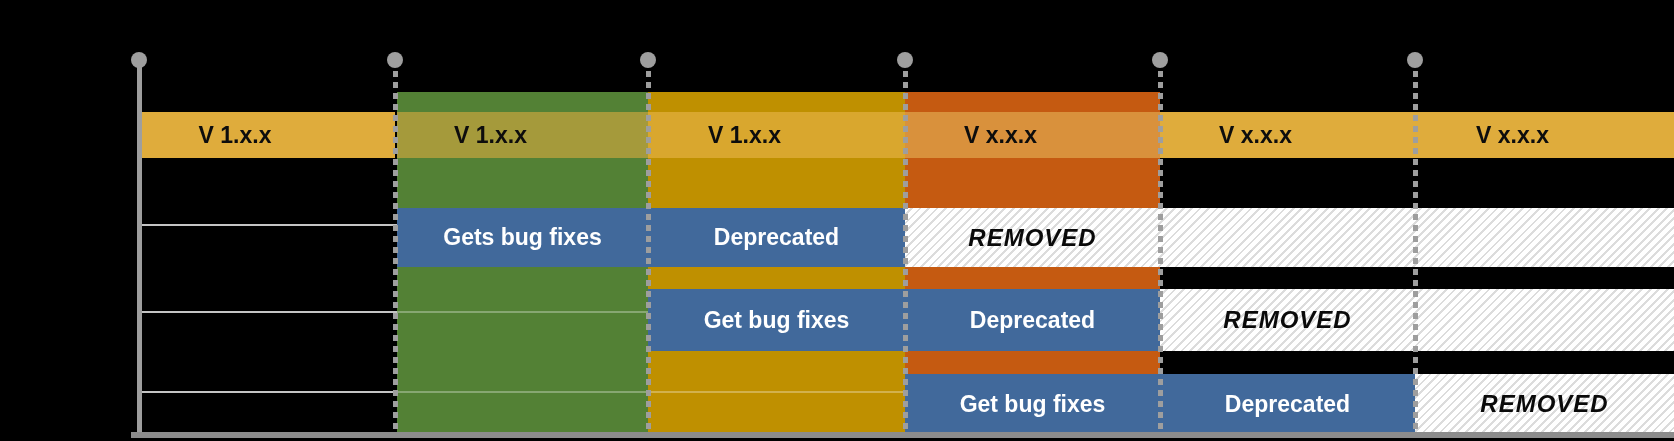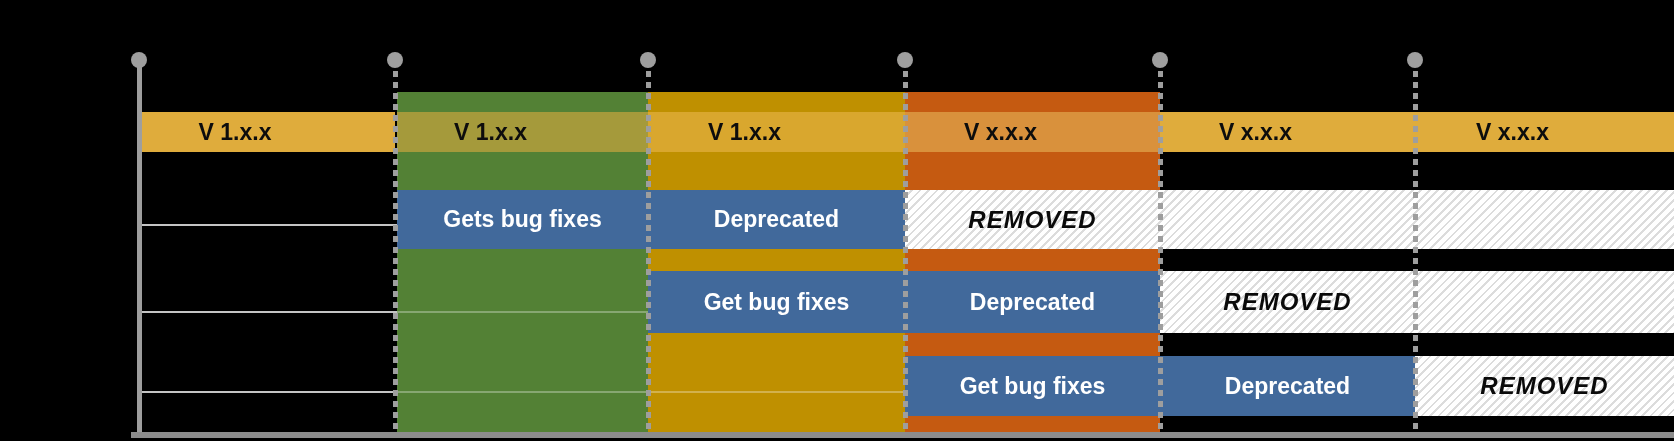--- a/index.html
+++ b/index.html
@@ -13,34 +13,34 @@
   
   .block{position:absolute;top:92px;height:342px;z-index:1;}
   .block-green{background:var(--green);}
   .block-gold{background:var(--gold);}
   .block-orange{background:var(--orange);}
   
   .lifeline{position:absolute;height:2px;z-index:2;background:rgba(255,255,255,0.30);}
   .lifeline-bright{position:absolute;height:2px;z-index:2;background:#c4c4c4;}
   
   .band{
-    position:absolute;top:112px;height:40px;z-index:3;
+    position:absolute;top:112px;height:46px;z-index:3;
     display:flex;align-items:center;justify-content:center;
     box-sizing:border-box;padding-right:64px;
     font-weight:bold;font-size:23px;color:#0d0d0d;
   }
   .seg-yellow{background:var(--yellow);}
   .seg-olive{background:var(--olive);}
   .seg-goldband{background:var(--goldband);}
   .seg-orangeband{background:var(--orangeband);}
   
   .bar{
     position:absolute;z-index:3;
     display:flex;align-items:center;justify-content:center;
-    font-weight:bold;font-size:23px;
+    font-weight:bold;font-size:23px;margin-top:18px;
   }
   .bar-blue{background:var(--blue);color:#ffffff;}
   .bar-removed{
     background:repeating-linear-gradient(135deg,#ffffff 0 4px,var(--hatchline) 4px 6px);
     font-style:italic;
   }
   .removed-label{
     position:absolute;top:0;height:100%;z-index:4;
     display:flex;align-items:center;justify-content:center;
     font-weight:bold;font-size:24px;color:#0a0a0a;letter-spacing:1px;

